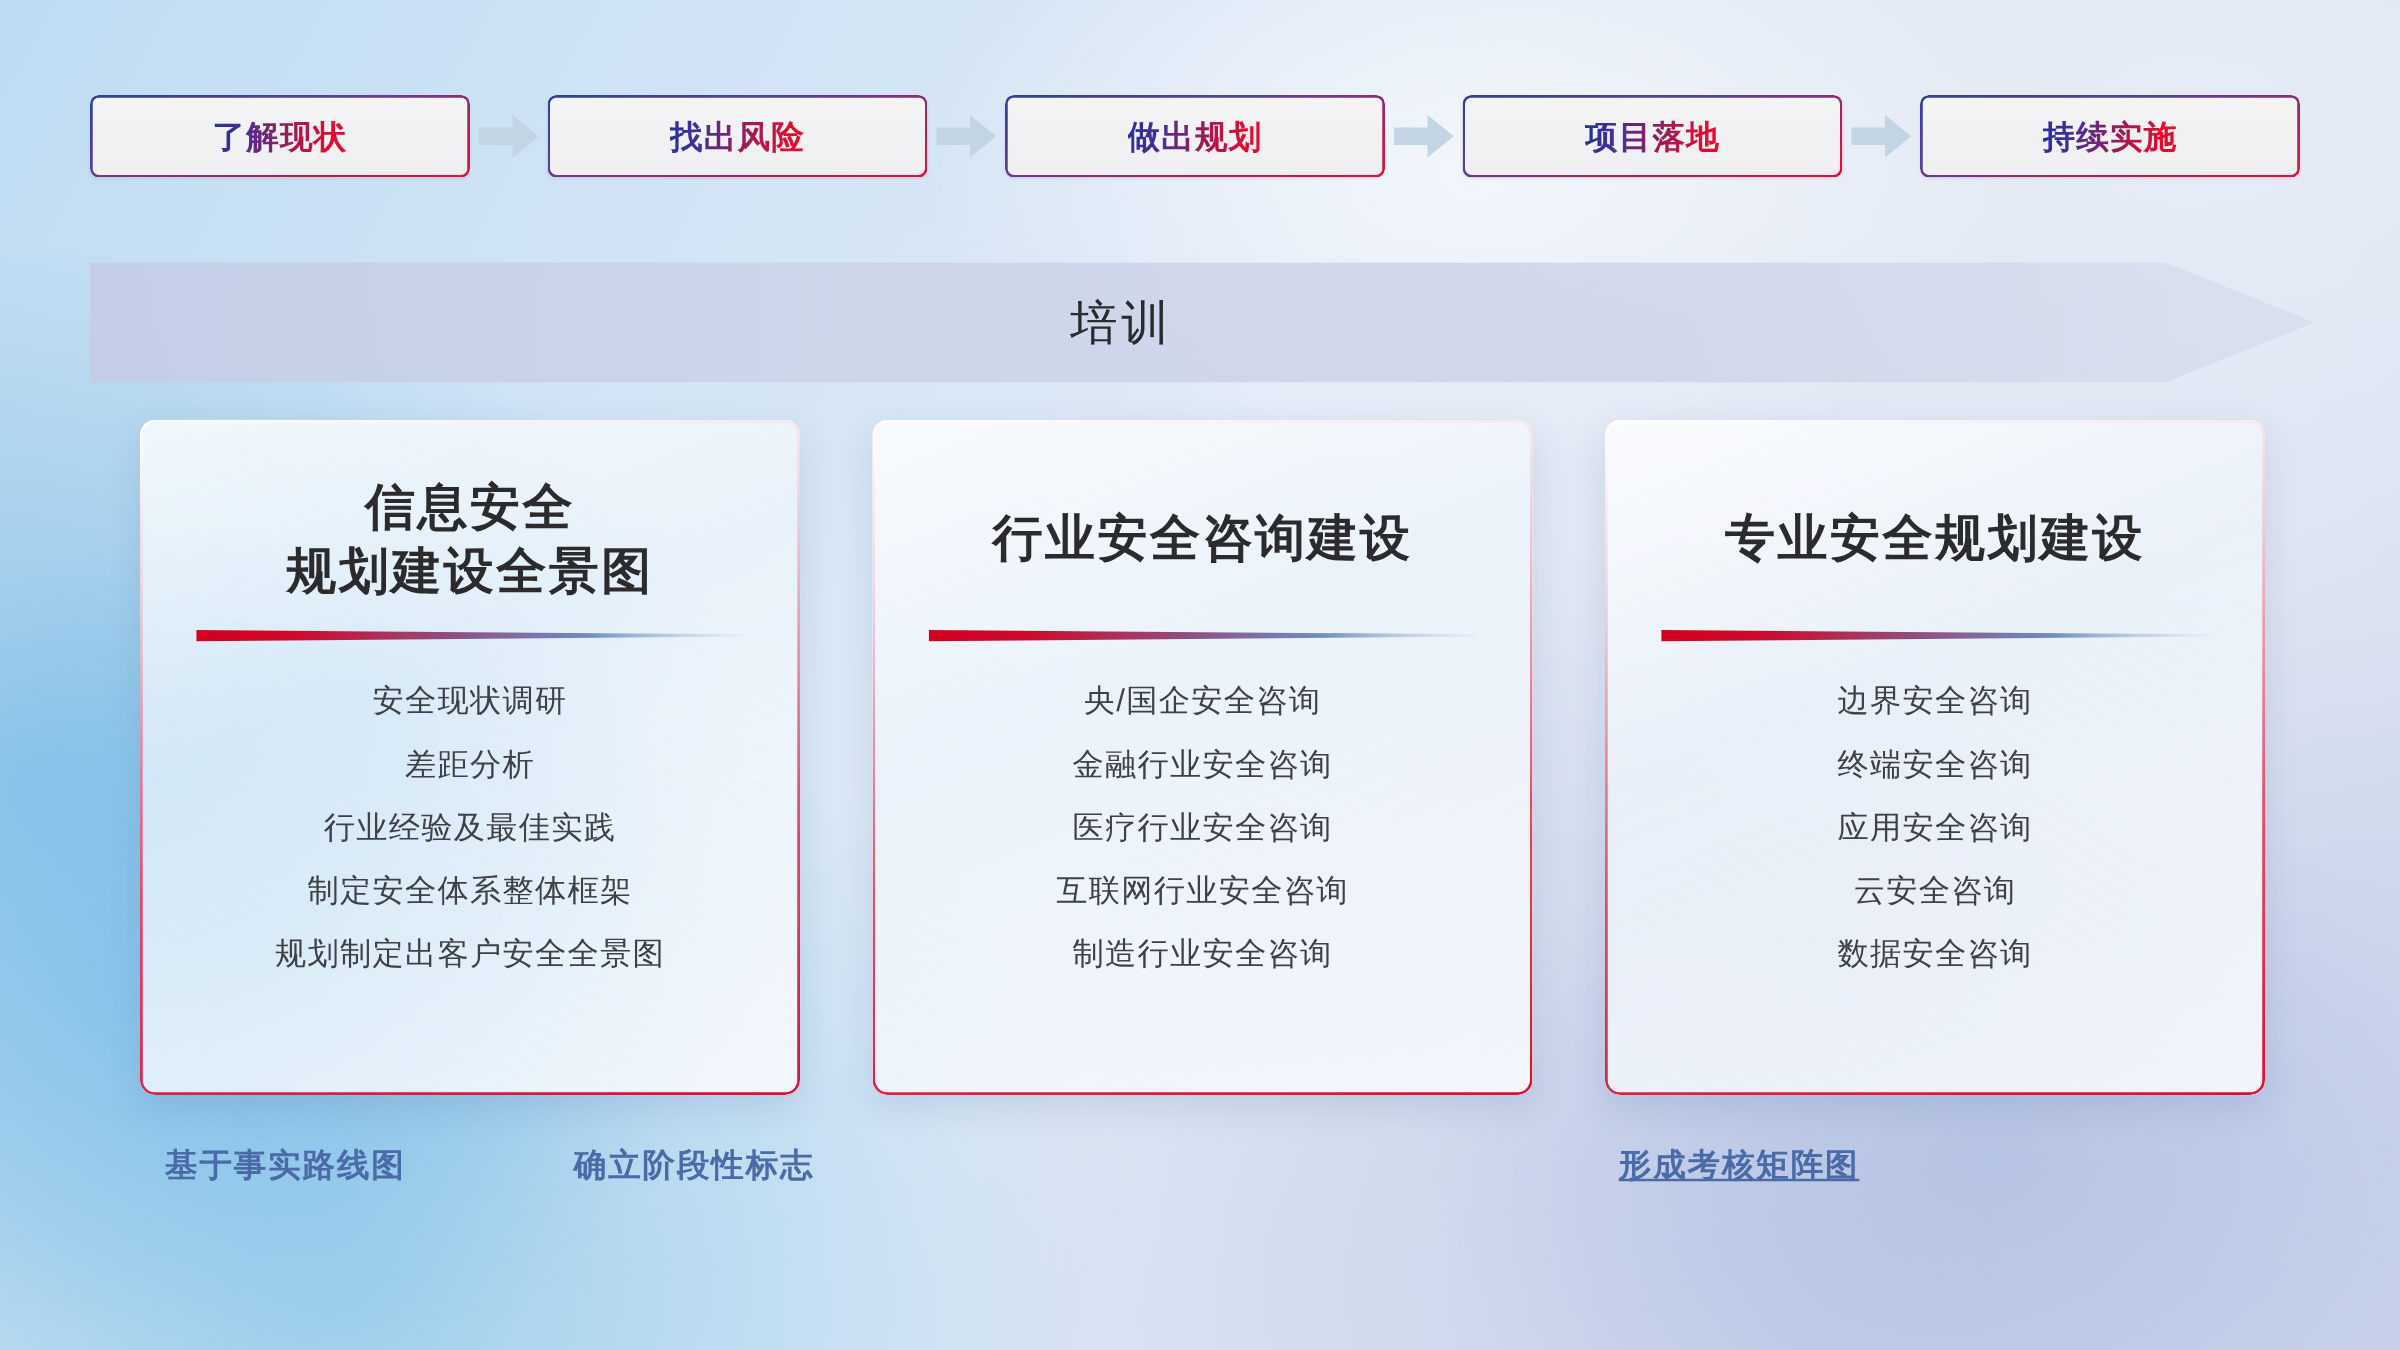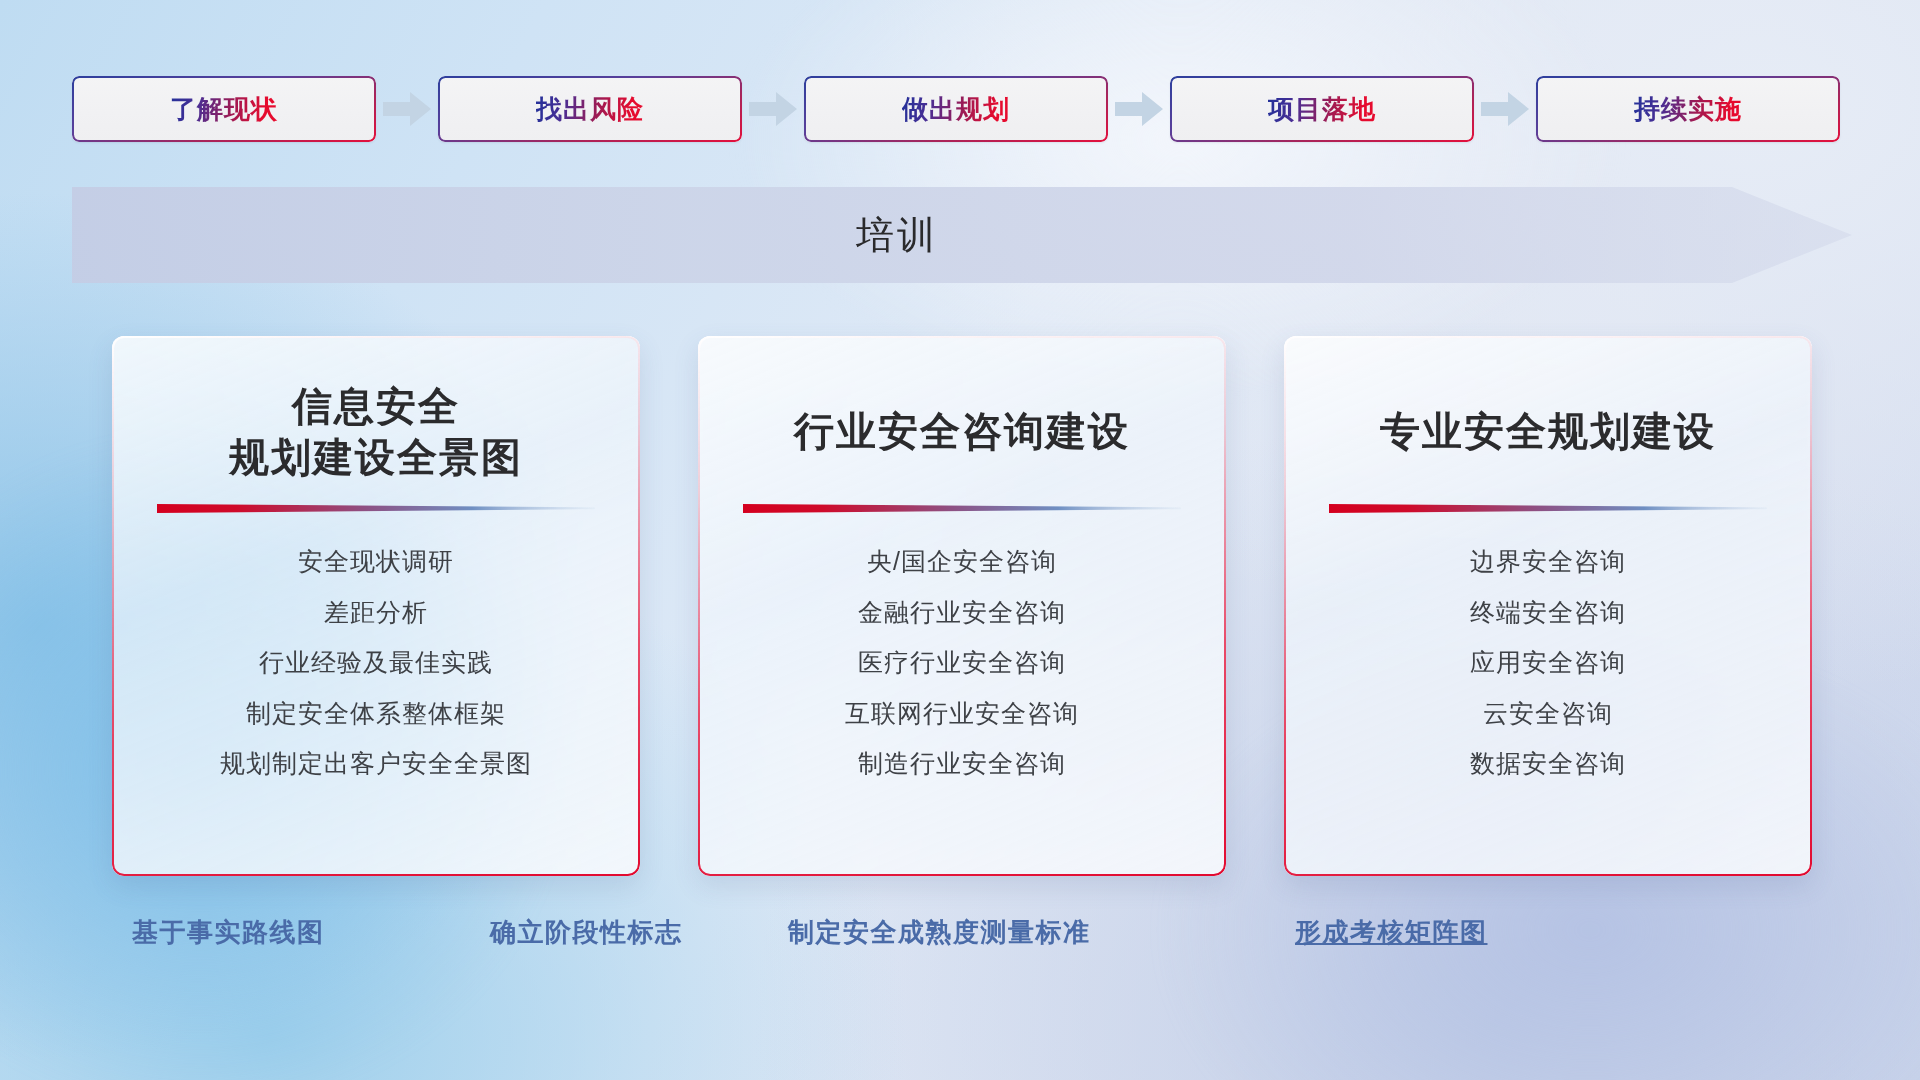--- a/index.html
+++ b/index.html
@@ -105,21 +105,21 @@
     display: flex;
     align-items: center;
     justify-content: center;
   }
   .step-arrow svg { display: block; }
 
   
   .banner {
     position: absolute;
     left: 72px;
-    top: 187px;
+    top: 210px;
     width: 1780px;
     height: 96px;
   }
   .banner svg { display: block; width: 100%; height: 100%; }
   .banner-title {
     position: absolute;
     left: 0; right: 130px;
     top: 0; bottom: 0;
     display: flex;
     align-items: center;
@@ -218,21 +218,21 @@
   .footnote {
     position: absolute;
     top: 0;
     font-size: 26px;
     font-weight: 700;
     color: #4a6ba8;
     letter-spacing: 1.5px;
     white-space: nowrap;
   }
   .fn-0 { left: 132px; }
-  .fn-1 { left: 490px; }
+  .fn-1 { left: 459px; }
   .fn-2 { left: 788px; }
   .fn-3 { left: 1295px; text-decoration: underline; }
 </style>
 </head>
 <body>
 
 <div class="bg">
   <div class="bg-soft-1"></div>
   <div class="bg-soft-2"></div>
   <div class="bg-soft-3"></div>
@@ -379,17 +379,16 @@
         <li>云安全咨询</li>
         <li>数据安全咨询</li>
       </ul>
     </div>
 
   </div>
 
   <div class="footnotes">
     <div class="footnote fn-0">基于事实路线图</div>
     <div class="footnote fn-1">确立阶段性标志</div>
-    <div class="footnote fn-2">制定安全成熟度测量标准</div>
     <div class="footnote fn-3">形成考核矩阵图</div>
   </div>
 
 </div>
 
 </body></html>

